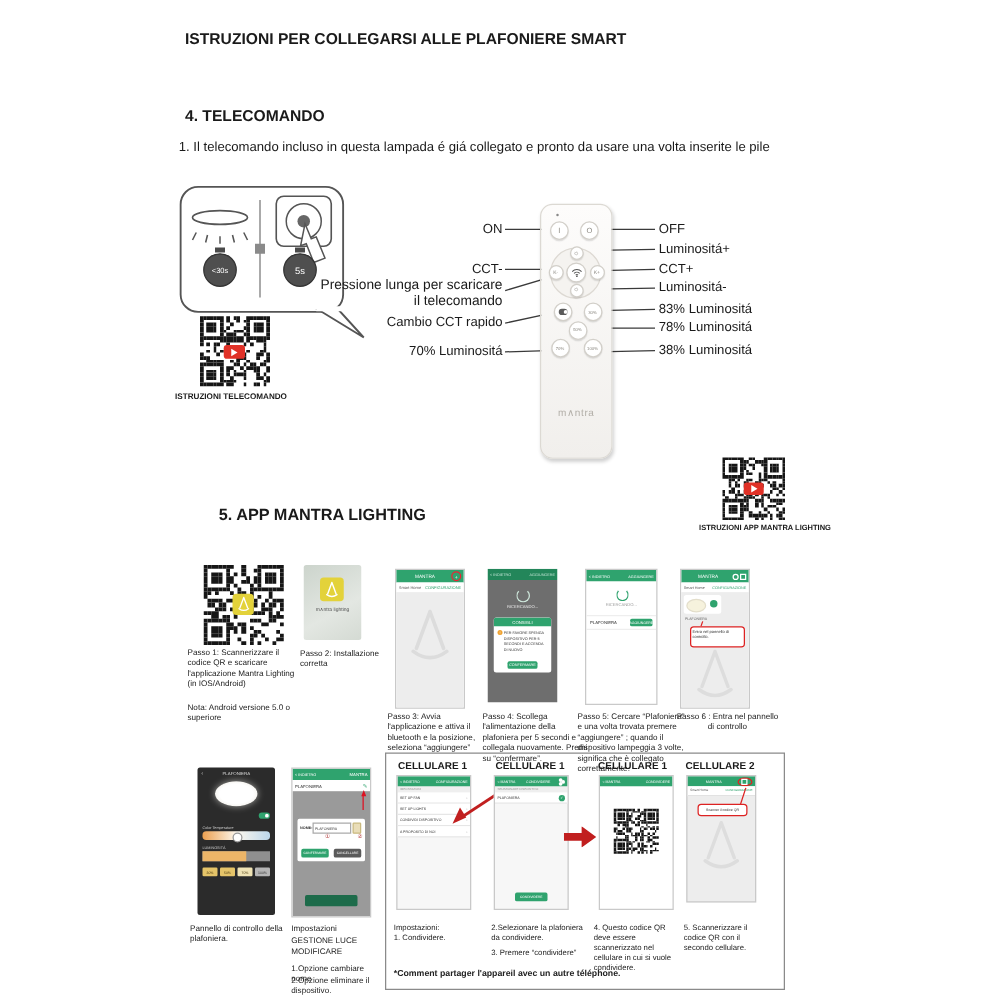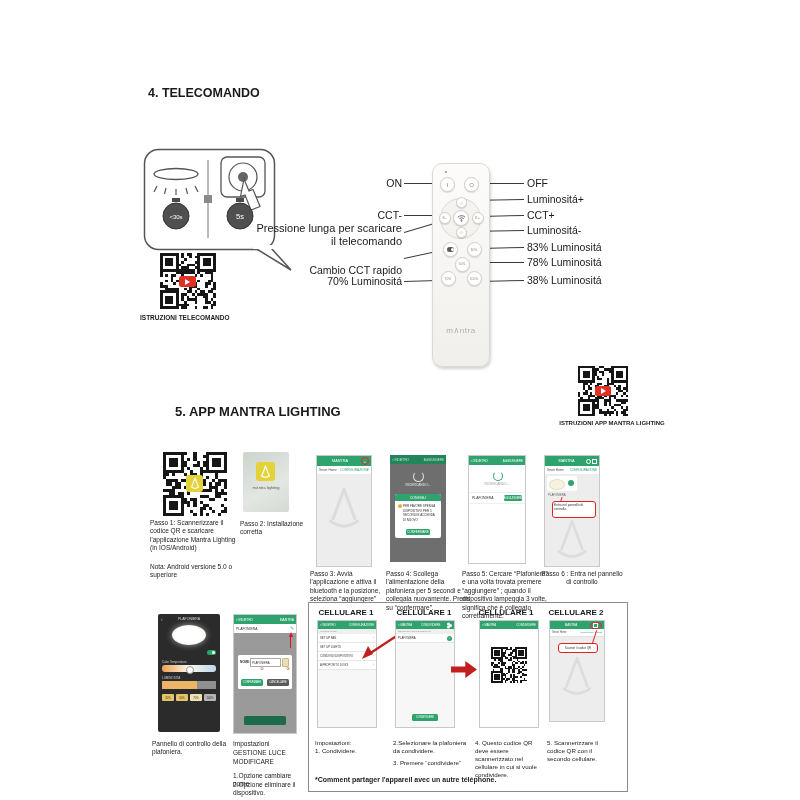--- a/index.html
+++ b/index.html
@@ -33,21 +33,23 @@
   .srow{display:flex;align-items:center;justify-content:space-between;padding:0 2px;border-bottom:1px solid #e6e6e6;background:#fff;color:#333;}
   .cellh{position:absolute;font-size:8px;font-weight:bold;text-align:center;width:62px;}
   .redbox{position:absolute;border:1px solid #d22;border-radius:3px;background:#fff;color:#333;}
   .spin{border-radius:50%;border:1.5px solid #2fa36e;border-top-color:transparent;}
 </style>
 </head>
 <body>
 
 <div class="page">
 
+  <div class="abs b" style="left:148px;top:24px;font-size:12.5px;">ISTRUZIONI PER COLLEGARSI ALLE PLAFONIERE SMART</div>
   <div class="abs b" style="left:148px;top:86px;font-size:12.5px;">4. TELECOMANDO</div>
+  <div class="abs" style="left:143px;top:112px;font-size:10.5px;">1. Il telecomando incluso in questa lampada é giá collegato e pronto da usare una volta inserite le pile</div>
 
   <svg class="abs" style="left:143px;top:148px;" width="152" height="126" viewBox="0 0 152 126">
     <rect x="1.5" y="1.5" width="130" height="100" rx="14" fill="#fff" stroke="#555" stroke-width="1.5"></rect>
     <polygon points="112,100 148,122 128,100" fill="#fff" stroke="#555" stroke-width="1.5"></polygon>
     <rect x="110" y="97" width="21" height="4" fill="#fff"></rect>
     <line x1="65" y1="12" x2="65" y2="90" stroke="#777" stroke-width="1"></line>
     <rect x="61" y="47" width="8" height="8" fill="#8a8a8a"></rect>
 
     <g>
       <ellipse cx="33" cy="26" rx="22" ry="5.5" fill="#fff" stroke="#555" stroke-width="1.3"></ellipse>
@@ -522,21 +524,21 @@
       <div style="background: transparent;"></div>
     </div>
   <div class="play" style="left:179px;top:276px;width:17px;height:11px;">
       <i></i>
     </div>
   <div class="abs b" style="left:140px;top:314px;width:100px;font-size:6.5px;">ISTRUZIONI TELECOMANDO</div>
 
   <div class="lblL" style="top:177px;">ON</div>
   <div class="lblL" style="top:209px;">CCT-</div>
   <div class="lblL" style="top:222px;width:150px;left:252px;font-size:11px;">Pressione lunga per scaricare il telecomando</div>
-  <div class="lblL" style="top:264px;">Cambio CCT rapido</div>
+  <div class="lblL" style="top:252px;">Cambio CCT rapido</div>
   <div class="lblL" style="top:275px;">70% Luminositá</div>
 
   <div class="lblR" style="top:177px;">OFF</div>
   <div class="lblR" style="top:193px;">Luminositá+</div>
   <div class="lblR" style="top:209px;">CCT+</div>
   <div class="lblR" style="top:224px;">Luminositá-</div>
   <div class="lblR" style="top:241px;">83% Luminositá</div>
   <div class="lblR" style="top:256px;">78% Luminositá</div>
   <div class="lblR" style="top:274px;">38% Luminositá</div>
 

